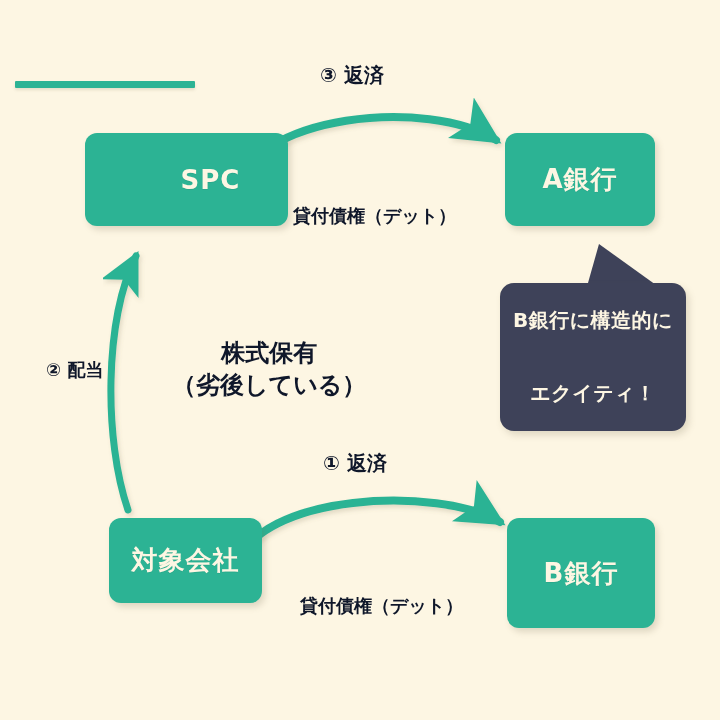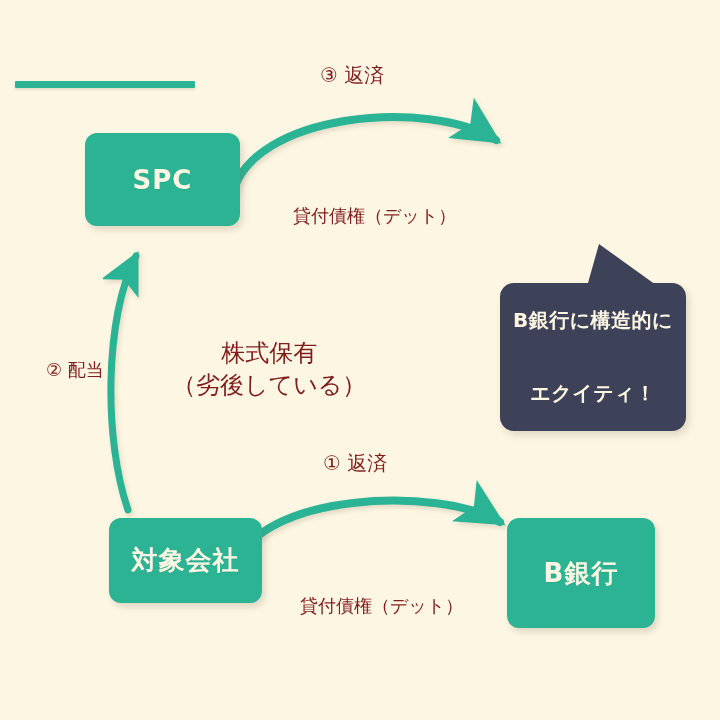--- a/index.html
+++ b/index.html
@@ -60,30 +60,30 @@
     color: #fdf6e3;
     display: flex;
     align-items: center;
     justify-content: center;
     font-size: 26px;
     font-weight: bold;
     letter-spacing: 1px;
     box-shadow: 3px 4px 6px rgba(120,110,80,.22);
     text-shadow: 0 1px 0 rgba(0,0,0,.06);
   }
-  #node-spc    { left: 85px;  top: 133px; width: 155px; height: 93px; }
+  #node-spc    { left: 85px;  top: 133px; width: 155px; height: 93px; padding-left: 48px; }
   #node-bank-a { left: 505px; top: 133px; width: 150px; height: 93px; }
   #node-target { left: 85px;  top: 518px; width: 153px; height: 85px; margin-left: 24px; }
   #node-bank-b { left: 507px; top: 518px; width: 148px; height: 110px; }
 
   
   .elabel {
     position: absolute;
-    color: #7f1d1d;
-    font-weight: normal;
+    color: #0f172a;
+    font-weight: bold;
     white-space: nowrap;
     line-height: 1.32;
   }
   .elabel.center { text-align: center; }
 
   #label-step3  { left: 320px; top: 62px;  font-size: 20px; }
   #label-debt-a { left: 293px; top: 204px; font-size: 18px; }
   #label-step1  { left: 323px; top: 450px; font-size: 20px; }
   #label-debt-b { left: 300px; top: 594px; font-size: 18px; }
   #label-step2  { left: 46px;  top: 358px; font-size: 18px; }
@@ -151,20 +151,23 @@
 
     <path d="M 599 244 L 663 290 L 586 290 Z" fill="#3e4259"></path>
   </svg>
 
   <div class="title-rule"></div>
 
   <div class="node" id="node-spc">
     <span>SPC</span>
   </div>
 
+  <div class="node" id="node-bank-a">
+    <span>A銀行</span>
+  </div>
 
   <div class="node" id="node-target">
     <span>対象会社</span>
   </div>
 
   <div class="node" id="node-bank-b">
     <span>B銀行</span>
   </div>
 
   <div class="elabel" id="label-step3">③ 返済</div>

